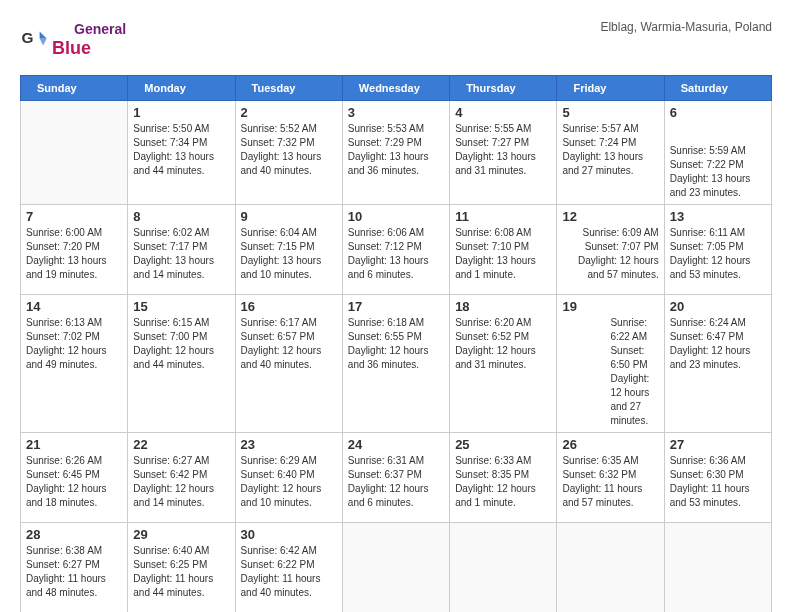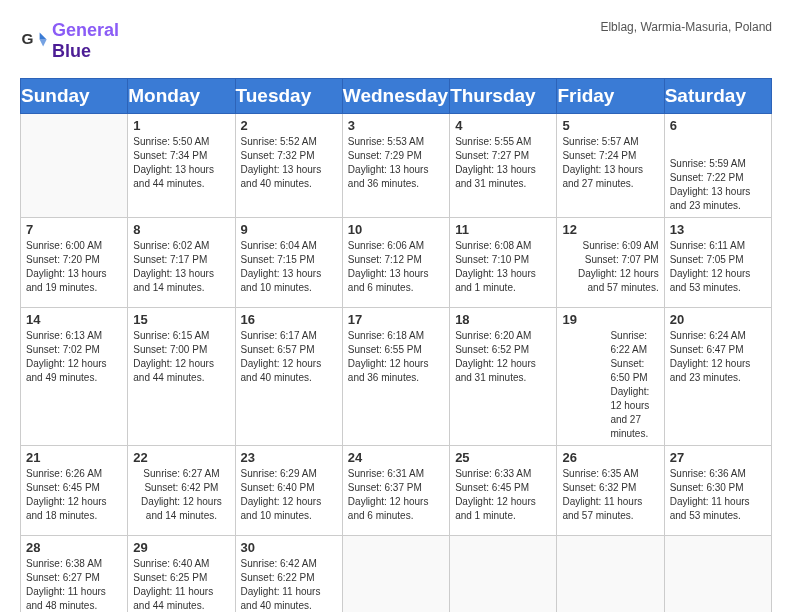--- a/index.html
+++ b/index.html
@@ -38,23 +38,23 @@
       color: #555;
     }
     table {
       width: 100%;
       border-collapse: collapse;
       table-layout: fixed;
     }
     th {
       background-color: #3a7bd5;
       color: #fff;
-      font-size: 19px;
+      font-size: 11px;
       font-weight: bold;
-      padding: 6px 0;
+      padding: 6px 16px;
       text-align: left;
       border: 1px solid #2d63b8;
     }
     td {
       border: 1px solid #ccc;
       vertical-align: top;
       padding: 4px 5px;
       height: 90px;
       font-size: 11px;
       color: #333;
@@ -79,22 +79,22 @@
 <body>
 
 <div class="header-area">
   <div class="logo">
     <svg class="logo-icon" viewBox="0 0 40 40">
       <text x="2" y="24" font-size="22" font-weight="bold" fill="#333">G</text>
       <polygon points="28,8 38,18 28,18" fill="#3a7bd5"></polygon>
       <polygon points="28,18 38,18 33,28" fill="#3a7bd5" opacity="0.7"></polygon>
     </svg>
     <div>
-      <span style="font-size:18px;font-weight:bold;color:#8b5cf6;">General</span><br>
-      <span style="font-size:18px;font-weight:bold;color:#4c1d95;">Blue</span>
+      <span style="font-size:14px;font-weight:bold;color:#701a75;margin-left:22px;">General</span><br>
+      <span style="font-size:18px;font-weight:bold;color:#be185d;">Blue</span>
     </div>
   </div>
   <div class="title-area">
     <div class="location-title">Elblag, Warmia-Masuria, Poland</div>
   </div>
 </div>
 
 <table>
   <thead>
     <tr id="weekday-header">
@@ -258,21 +258,21 @@
       <tr>
         <td>
           <span class="day-number">21</span>
           <div class="day-info" style="white-space: pre-line;">Sunrise: 6:26 AM
 Sunset: 6:45 PM
 Daylight: 12 hours
 and 18 minutes.</div>
         </td>
         <td>
           <span class="day-number">22</span>
-          <div class="day-info" style="white-space: pre-line; text-align: center;">Sunrise: 6:27 AM
+          <div class="day-info" style="white-space: pre-line;">Sunrise: 6:27 AM
 Sunset: 6:42 PM
 Daylight: 12 hours
 and 14 minutes.</div>
         </td>
         <td>
           <span class="day-number">23</span>
           <div class="day-info" style="white-space: pre-line;">Sunrise: 6:29 AM
 Sunset: 6:40 PM
 Daylight: 12 hours
 and 10 minutes.</div>
@@ -280,21 +280,21 @@
         <td>
           <span class="day-number">24</span>
           <div class="day-info" style="white-space: pre-line;">Sunrise: 6:31 AM
 Sunset: 6:37 PM
 Daylight: 12 hours
 and 6 minutes.</div>
         </td>
         <td>
           <span class="day-number">25</span>
           <div class="day-info" style="white-space: pre-line;">Sunrise: 6:33 AM
-Sunset: 6:45 PM
+Sunset: 8:35 PM
 Daylight: 12 hours
 and 1 minute.</div>
         </td>
         <td>
           <span class="day-number">26</span>
           <div class="day-info" style="white-space: pre-line;">Sunrise: 6:35 AM
 Sunset: 6:32 PM
 Daylight: 11 hours
 and 57 minutes.</div>
         </td>

